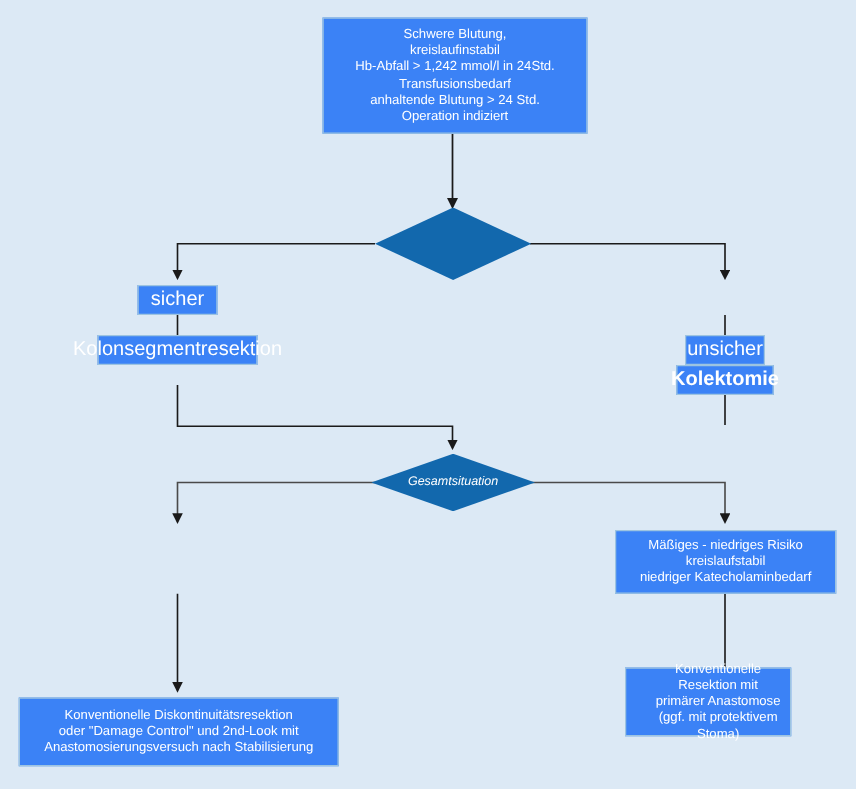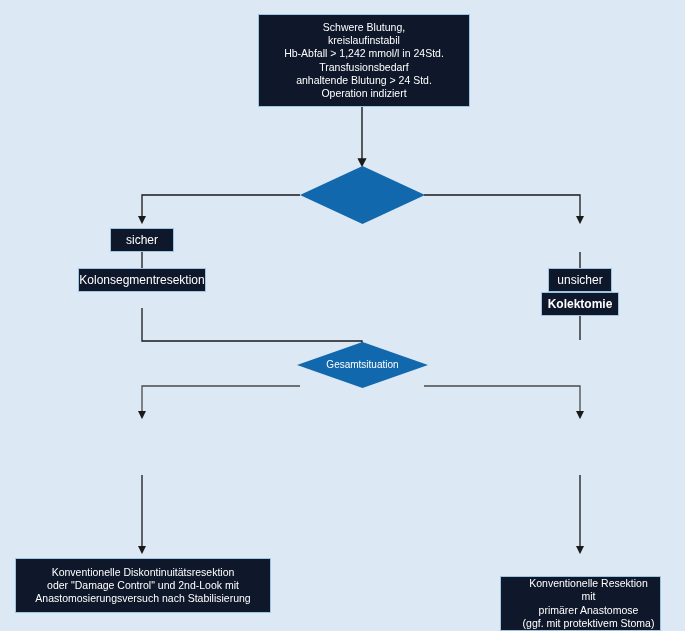--- a/index.html
+++ b/index.html
@@ -7,34 +7,34 @@
     width:685px;height:631px;
     background:#dce9f5;
     font-family:"Liberation Sans","DejaVu Sans",sans-serif;
     overflow:hidden;
   }
   #canvas{position:relative;width:685px;height:631px;}
   svg#wires{position:absolute;left:0;top:0;width:685px;height:631px;}
 
   .node{
     position:absolute;
-    background:#0f172a;
+    background:#3b82f6;
     border:1px solid #9dc4e0;
     color:#ffffff;
     display:flex;
     align-items:center;
     justify-content:center;
     text-align:center;
     line-height:1.25;
     font-size:10.5px;
     box-sizing:border-box;
     padding:2px 4px;
     white-space:pre-line;
   }
-  .node.small{font-size:12px;}
+  .node.small{font-size:16px;}
 
   .diamond{
     position:absolute;
     color:#ffffff;
     font-size:10px;
     text-align:center;
     line-height:1.25;
     display:flex;
     align-items:center;
     justify-content:center;
@@ -94,28 +94,31 @@
   </div>
 
   <div class="node small" style="left:110px;top:228px;width:64px;height:24px;">sicher</div>
 
   <div class="node small" style="left:548px;top:228px;width:64px;height:24px;margin-top:40px;">unsicher</div>
 
   <div class="node small" style="left:78px;top:268px;width:128px;height:24px;">Kolonsegmentresektion</div>
 
   <div class="node small" style="left:541px;top:292px;width:78px;height:24px;font-weight:bold;">Kolektomie</div>
 
-  <div class="diamond" style="left:297px;top:342px;width:131px;height:46px;">
+  <div class="diamond" style="left:297px;top:363px;width:131px;height:46px;font-style:italic;">
     <span class="dshape"></span>
     <span class="dlabel">Gesamtsituation</span>
   </div>
 
 
+  <div class="node" style="left:492px;top:424px;width:177px;height:51px;">Mäßiges - niedriges Risiko
+kreislaufstabil
+niedriger Katecholaminbedarf</div>
 
   <div class="node" style="left:15px;top:558px;width:256px;height:55px;text-align:center;">Konventionelle Diskontinuitätsresektion
 oder "Damage Control" und 2nd-Look mit
 Anastomosierungsversuch nach Stabilisierung</div>
 
-  <div class="node" style="left:500px;top:576px;width:161px;height:55px;padding-left:20px;">Konventionelle Resektion mit
+  <div class="node" style="left:500px;top:534px;width:133px;height:55px;padding-left:20px;">Konventionelle Resektion mit
 primärer Anastomose
 (ggf. mit protektivem Stoma)</div>
 
 </div>
 
 </body></html>

